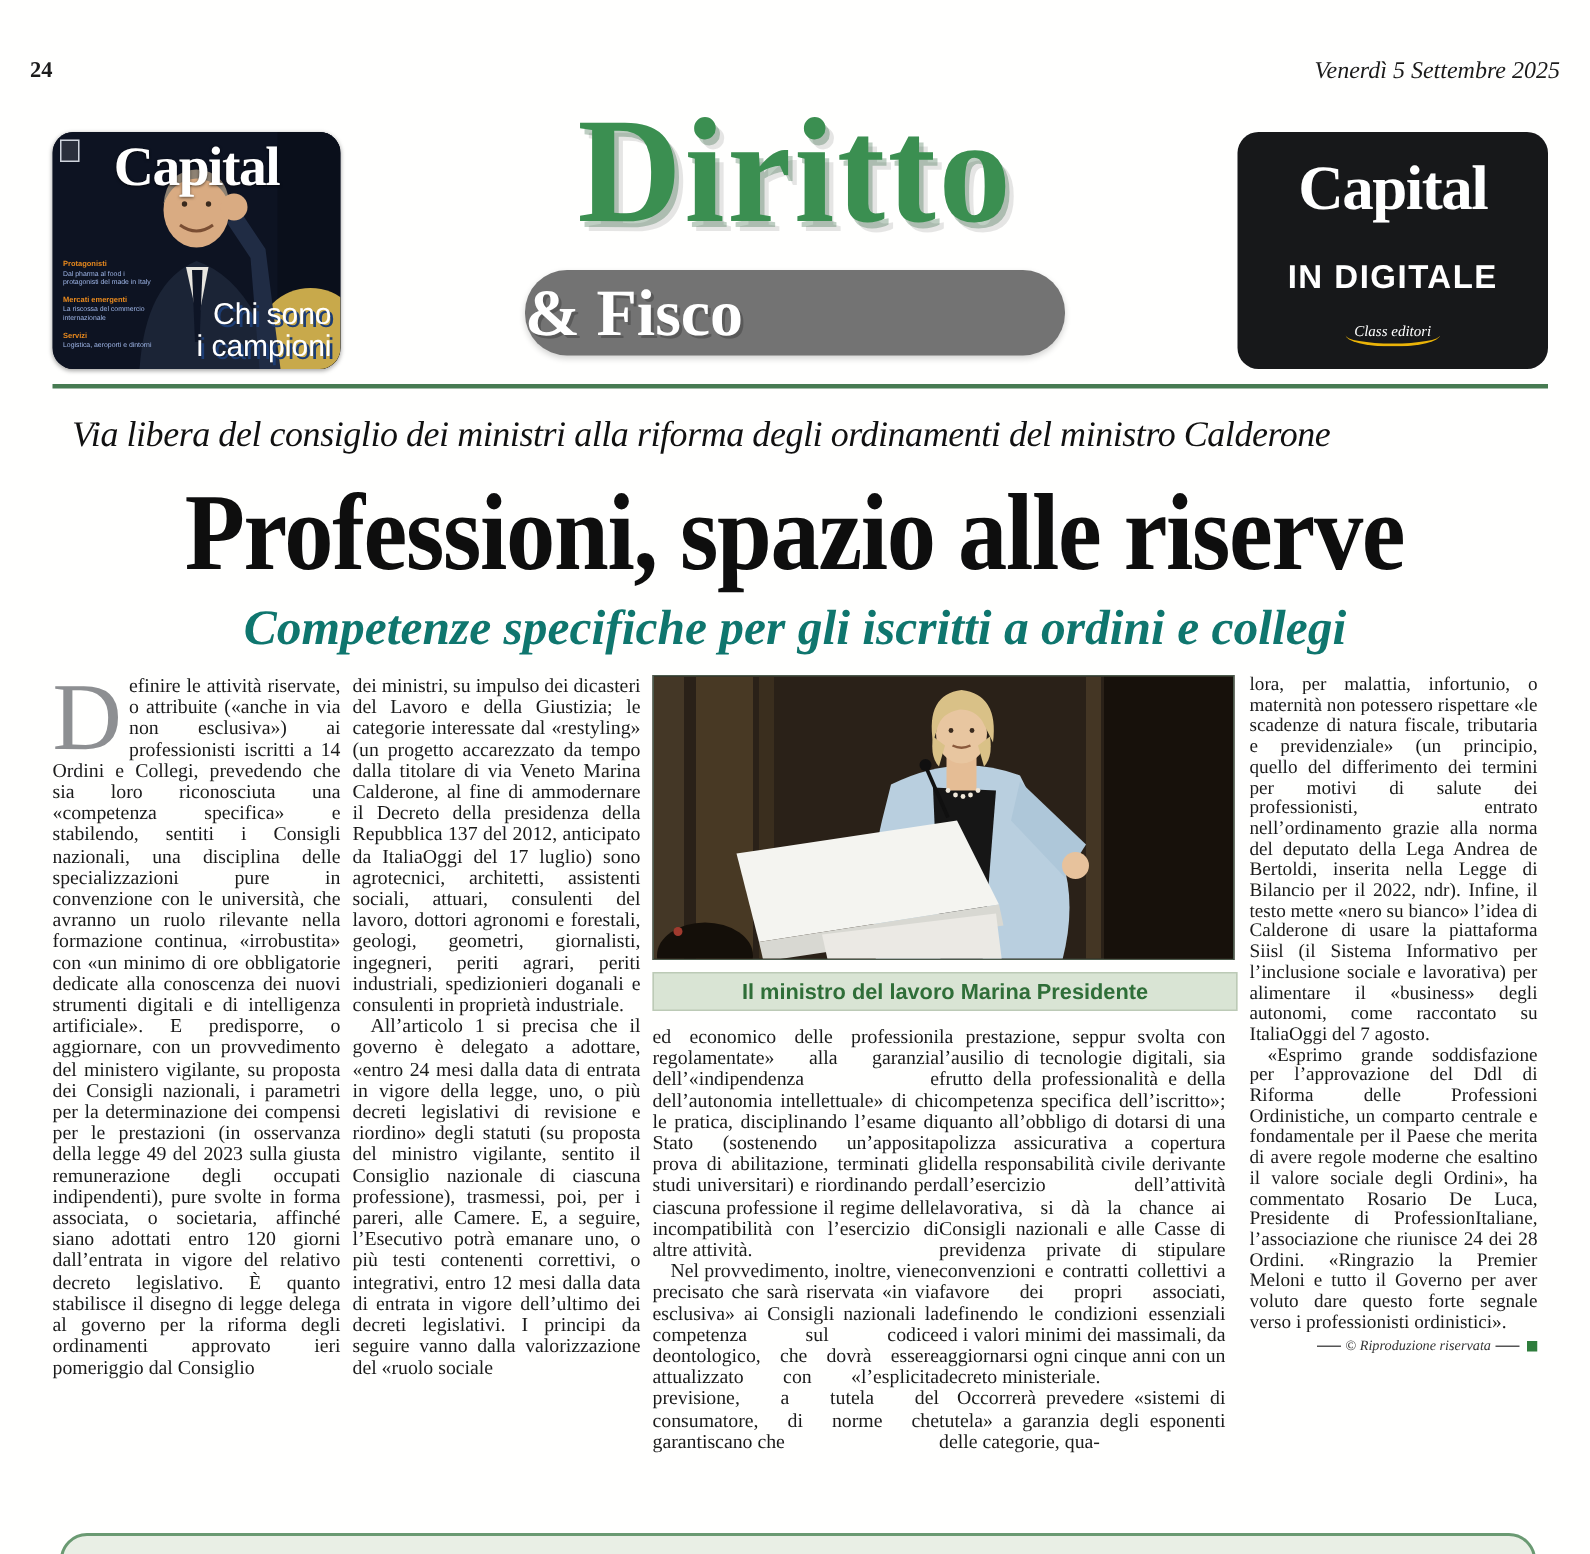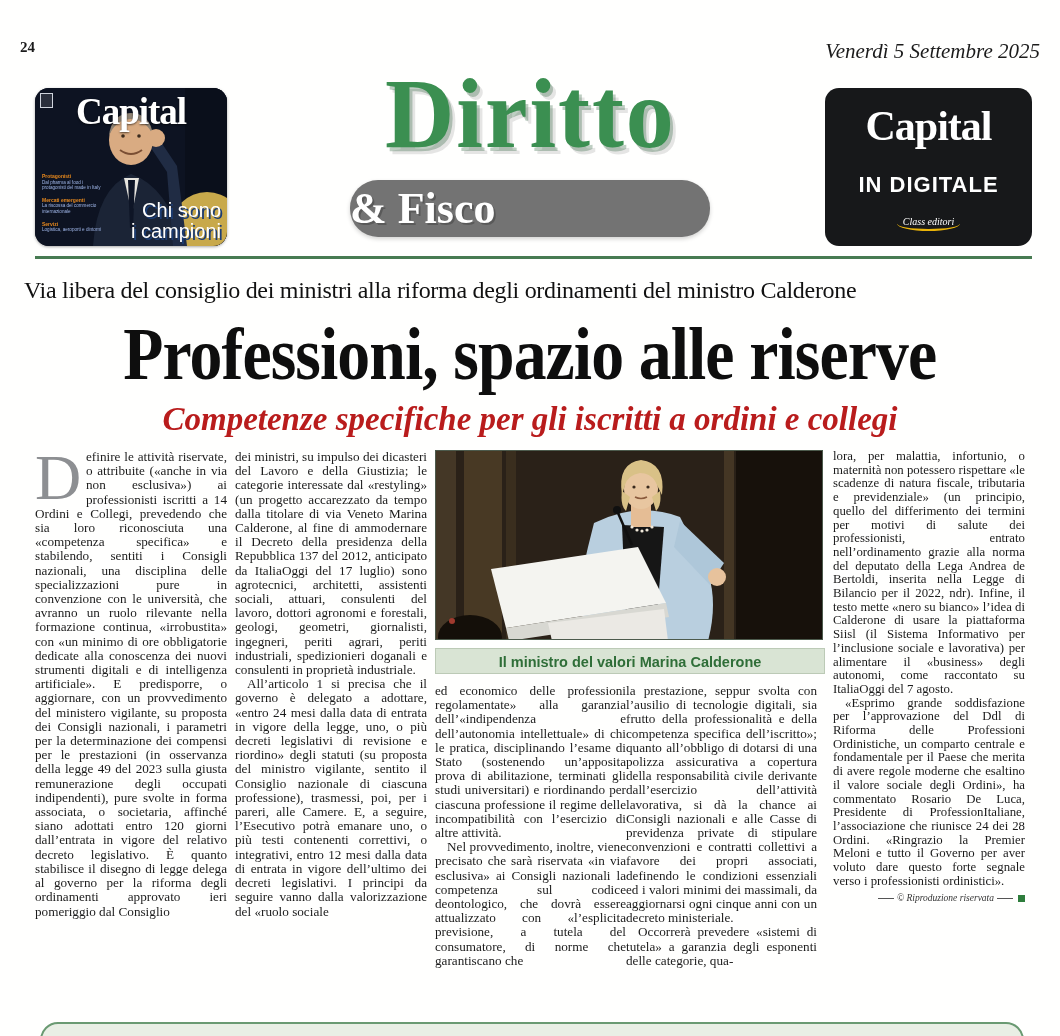--- a/index.html
+++ b/index.html
@@ -8,21 +8,21 @@
     background:#fffffe;color:#1b1b1b;
     font-family:"Liberation Serif",serif;
   }
   
   .masthead{position:absolute;top:38px;left:20px;right:20px;}
   .mast-line{display:flex;align-items:center;}
   .mast-rule{flex:1;border-top:1.5px solid #222;height:0;}
   .mast-logo{padding:0 16px;font-weight:bold;font-size:27px;letter-spacing:-.5px;color:#111;}
   .mast-sub{display:flex;justify-content:space-between;margin-top:1px;}
   .page-num{font-weight:bold;font-size:15px;}
-  .mast-date{font-style:italic;font-size:21px;}
+  .mast-date{font-style:italic;font-size:16px;}
   
   .banner-title-wrap{position:absolute;top:64px;left:0;width:1060px;text-align:center;}
   .banner-title{
     display:inline-block;font-weight:bold;font-size:100px;line-height:1;
     color:#3b8f51;letter-spacing:2px;
     text-shadow:3px 4px 0 rgba(20,80,40,.28), 6px 7px 0 rgba(0,0,0,.10);
     transform:scaleX(.96);
   }
   .banner-pill{
     position:absolute;top:180px;left:350px;width:360px;height:57px;border-radius:28px;
@@ -58,30 +58,30 @@
   .promo{
     position:absolute;top:88px;left:825px;width:207px;height:158px;border-radius:14px;
     background:#17181a;color:#fff;text-align:center;overflow:hidden;
   }
   .promo-brand{font-weight:bold;font-size:42px;letter-spacing:-1px;margin-top:14px;}
   .promo-label{font-family:"Liberation Sans",sans-serif;font-weight:bold;font-size:22px;letter-spacing:1px;margin-top:22px;}
   .promo-pub{display:inline-block;font-style:italic;font-size:10px;margin-top:18px;border-bottom:2px solid #eab308;border-radius:0 0 60% 60%;padding:0 6px 2px;}
   
   .green-rule{position:absolute;top:256px;left:35px;right:28px;border-top:3px solid #477b52;}
   .kicker{
-    position:absolute;top:277px;left:24px;right:30px;
-    font-size:24px;letter-spacing:-.3px;color:#111;
+    position:absolute;top:277px;left:48px;right:30px;
+    font-style:italic;font-size:24px;letter-spacing:-.3px;color:#111;
   }
   .headline-wrap{position:absolute;top:318px;left:0;width:1060px;text-align:center;}
   .headline{
     display:inline-block;font-weight:bold;font-size:73px;line-height:1.02;letter-spacing:-1px;
     transform:scaleX(.90);color:#0e0e0e;
   }
   .subhead-wrap{position:absolute;top:401px;left:0;width:1060px;text-align:center;}
-  .subhead{font-style:italic;font-weight:bold;font-size:33px;color:#b91c1c;}
+  .subhead{font-style:italic;font-weight:bold;font-size:33px;color:#0f766e;}
   
   .body-cols{
     position:absolute;top:450px;left:35px;width:990px;height:567px;
     display:flex;gap:8px;
   }
   .col{width:192px;height:100%;overflow:hidden;font-size:13.2px;line-height:14.2px;text-align:justify;}
   .col p{margin:0;}
   .col p.indent{text-indent:12px;}
   .col-mid{width:390px;height:100%;display:flex;flex-direction:column;}
   .mid-cols{display:flex;gap:0;margin-top:10px;height:331px;overflow:hidden;}
@@ -237,21 +237,21 @@
         </g>
 
         <polygon points="55,118 202,96 230,152 70,177" fill="#f4f4f0"></polygon>
         <polygon points="70,177 230,152 233,166 73,190" fill="#d8d8d2"></polygon>
         <polygon points="112,172 228,158 232,190 116,190" fill="#ebe9e4"></polygon>
 
         <path d="M196,94 L182,62" stroke="#101010" stroke-width="2.5" fill="none"></path>
         <circle cx="181" cy="59" r="4" fill="#101010"></circle>
       </svg>
     </div>
-    <div class="caption">Il ministro del valori Marina Calderone</div>
+    <div class="caption">Il ministro del lavoro Marina Presidente</div>
     <div class="mid-cols">
 
       <div class="col">
         <p>ed economico delle professioni regolamentate» alla garanzia dell’«indipendenza e dell’autonomia intellettuale» di chi le pratica, disciplinando l’esame di Stato (sostenendo un’apposita prova di abilitazione, terminati gli studi universitari) e riordinando per ciascuna professione il regime delle incompatibilità con l’esercizio di altre attività.</p>
         <p class="indent">Nel provvedimento, inoltre, viene precisato che sarà riservata «in via esclusiva» ai Consigli nazionali la competenza sul codice deontologico, che dovrà essere attualizzato con «l’esplicita previsione, a tutela del consumatore, di norme che garantiscano che</p>
       </div>
 
       <div class="col">
         <p>la prestazione, seppur svolta con l’ausilio di tecnologie digitali, sia frutto della professionalità e della competenza specifica dell’iscritto»; quanto all’obbligo di dotarsi di una polizza assicurativa a copertura della responsabilità civile derivante dall’esercizio dell’attività lavorativa, si dà la chance ai Consigli nazionali e alle Casse di previdenza private di stipulare convenzioni e contratti collettivi a favore dei propri associati, definendo le condizioni essenziali ed i valori minimi dei massimali, da aggiornarsi ogni cinque anni con un decreto ministeriale.</p>
         <p class="indent">Occorrerà prevedere «sistemi di tutela» a garanzia degli esponenti delle categorie, qua-</p>

